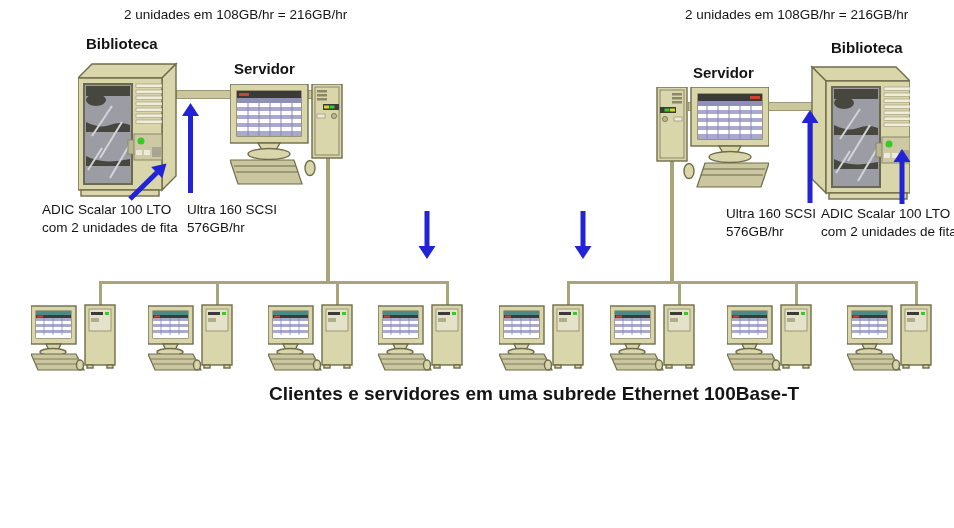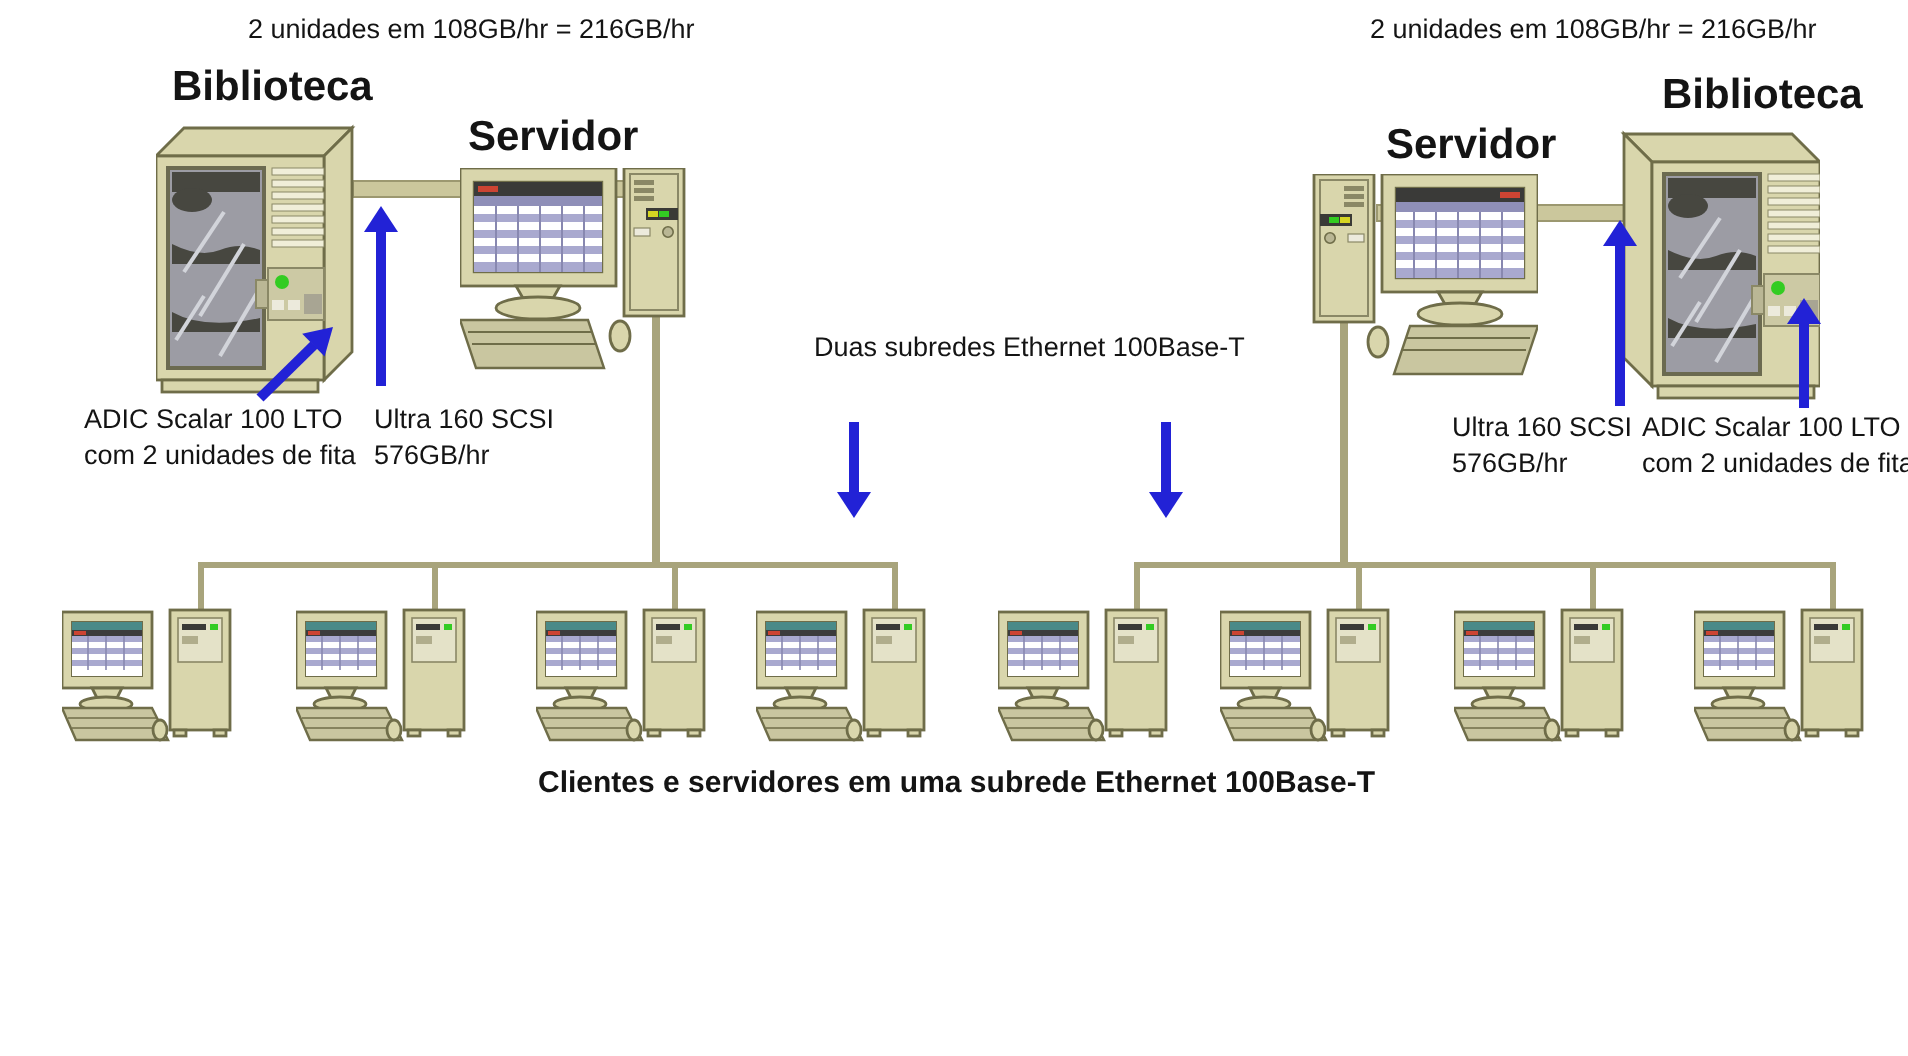--- a/index.html
+++ b/index.html
@@ -1,22 +1,22 @@
 <!DOCTYPE html>
 <html style="--arrow: #2222d6; --machine_body: #d9d6ac; --machine_outline: #6f6d49; --cable: #a8a47c; --scsi_bar: #cbc79c; --led_green: #33cc22; --led_yellow: #d6d622;"><head>
 <meta charset="utf-8">
 <style>
   html,body{margin:0;padding:0;background:#ffffff;}
   .canvas{
     position:relative;width:954px;height:416px;background:#ffffff;overflow:hidden;
     font-family:"Liberation Sans",sans-serif;color:#141414;
   }
   .lbl{position:absolute;white-space:nowrap;font-size:13.5px;line-height:18px;}
-  .lbl.bold{font-weight:bold;font-size:21px;}
-  .caption{position:absolute;white-space:nowrap;font-weight:bold;font-size:15px;}
+  .lbl.bold{font-weight:bold;font-size:15px;}
+  .caption{position:absolute;white-space:nowrap;font-weight:bold;font-size:19px;}
   
   .bar{position:absolute;background:var(--scsi_bar);border:1px solid #9c9870;box-sizing:border-box;z-index:1;}
   .cable{position:absolute;background:var(--cable);z-index:1;}
   
   .machine{position:absolute;z-index:2;}
   .flip{transform:scaleX(-1);}
   
   .body{fill:var(--machine_body);stroke:var(--machine_outline);stroke-width:1.4;}
   .kbd{fill:#c9c6a0;stroke:var(--machine_outline);stroke-width:1.2;}
   .lib-window{fill:#9c9ca4;stroke:#6b6a50;stroke-width:2;}
@@ -269,21 +269,20 @@
   <div class="lbl" style="left:726px;top:205px;z-index:4;">
     <div>Ultra 160 SCSI</div>
     <div>576GB/hr</div>
   </div>
   <div class="lbl" style="left:821px;top:205px;z-index:4;">
     <div>ADIC Scalar 100 LTO</div>
     <div>com 2 unidades de fita</div>
   </div>
 
   <div class="lbl" style="left:407px;top:165px;z-index:4;">
-    <div>Duas subredes Ethernet 100Base-T</div>
   </div>
 
   <div class="caption" style="left:269px;top:383px;z-index:4;">Clientes e servidores em uma subrede Ethernet 100Base-T</div>
 
   
   <div class="edge" style="left:0;top:517px;width:12px;height:5px;background:#161616;"></div>
   <div class="edge" style="left:12px;top:519px;width:868px;height:3px;background:#cfd8de;"></div>
   <div class="edge" style="left:25px;top:519px;width:14px;height:3px;background:#8d9aa2;"></div>
   <div class="edge" style="left:268px;top:519px;width:610px;height:3px;background:#b9c6ce;"></div>
   <div class="edge" style="left:876px;top:519px;width:5px;height:3px;background:#3a3a3a;"></div>

